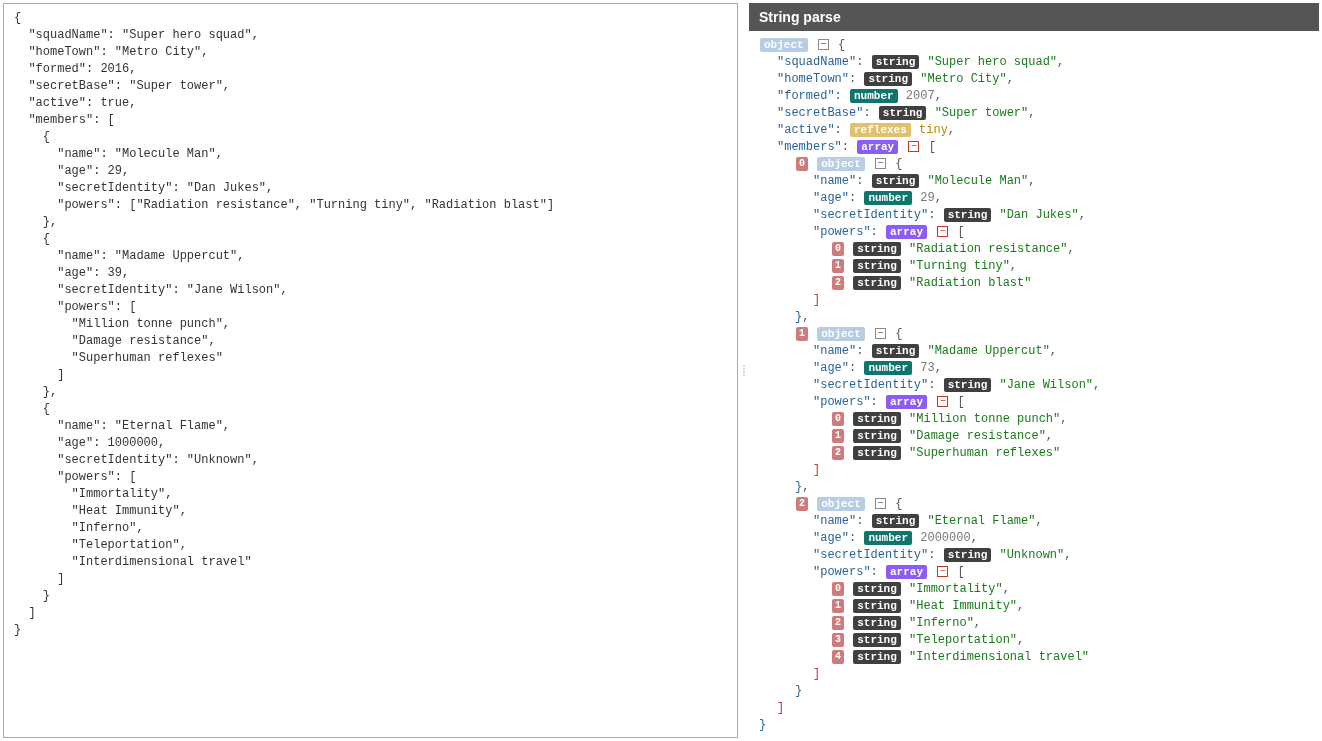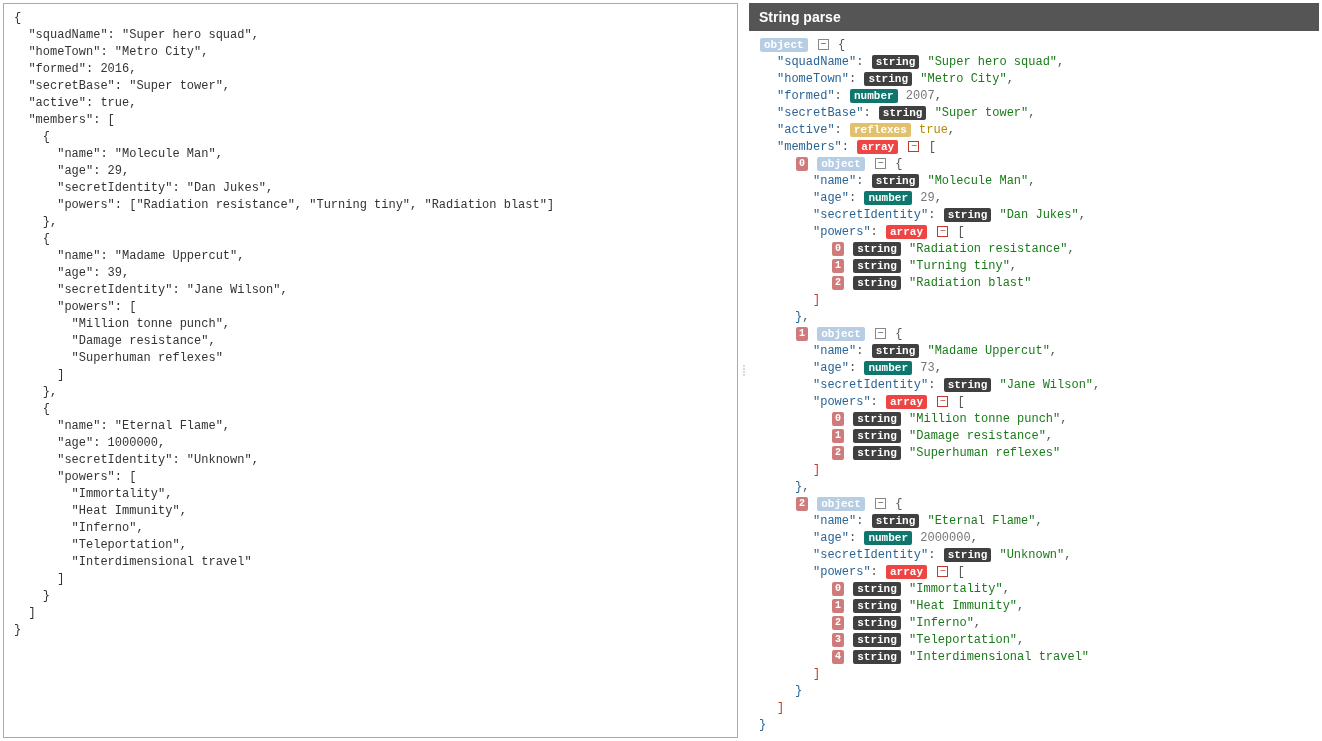--- a/index.html
+++ b/index.html
@@ -66,21 +66,21 @@
     color: #fff;
     line-height: 14px;
     vertical-align: middle;
     margin: 0 1px;
     font-weight: bold;
   }
   .b-object { background: #b6cde4; color:#fff; }
   .b-string { background: #404040; }
   .b-number { background: #0f766e; }
   .b-boolean { background: #e2c16e; }
-  .b-array { background: #ef4444; }
+  .b-array { background: #8b5cf6; }
   .b-index { background: #d07b7b; padding:0 3px; border-radius:2px; font-size:10px;}
   .toggle {
     display:inline-block;
     width:11px; height:11px;
     border:1px solid #888;
     text-align:center;
     line-height:9px;
     font-size:10px;
     color:#555;
     vertical-align: middle;
@@ -146,21 +146,21 @@
 </div>
 
 <div class="right-pane">
   <div class="right-header">String parse</div>
   <div class="tree" id="tree-root">
       <div class="line"><span class="ind" style="width:0px"></span><span class="badge b-object">object</span> <span class="toggle">−</span> <span class="punct">{</span></div>
       <div class="line"><span class="ind" style="width:18px"></span><span class="key">"squadName"</span><span class="punct">: </span><span class="badge b-string">string</span> <span class="val-str">"Super hero squad"</span><span class="punct">,</span></div>
       <div class="line"><span class="ind" style="width:18px"></span><span class="key">"homeTown"</span><span class="punct">: </span><span class="badge b-string">string</span> <span class="val-str">"Metro City"</span><span class="punct">,</span></div>
       <div class="line"><span class="ind" style="width:18px"></span><span class="key">"formed"</span><span class="punct">: </span><span class="badge b-number">number</span> <span class="val-num">2007</span><span class="punct">,</span></div>
       <div class="line"><span class="ind" style="width:18px"></span><span class="key">"secretBase"</span><span class="punct">: </span><span class="badge b-string">string</span> <span class="val-str">"Super tower"</span><span class="punct">,</span></div>
-      <div class="line"><span class="ind" style="width:18px"></span><span class="key">"active"</span><span class="punct">: </span><span class="badge b-boolean">reflexes</span> <span class="val-bool">true</span><span class="punct">,</span></div>
+      <div class="line"><span class="ind" style="width:18px"></span><span class="key">"active"</span><span class="punct">: </span><span class="badge b-boolean">reflexes</span> <span class="val-bool">tiny</span><span class="punct">,</span></div>
       <div class="line"><span class="ind" style="width:18px"></span><span class="key">"members"</span><span class="punct">: </span><span class="badge b-array">array</span> <span class="toggle red">−</span> <span class="punct">[</span></div>
       <div class="line"><span class="ind" style="width:36px"></span><span class="badge b-index">0</span> <span class="badge b-object">object</span> <span class="toggle">−</span> <span class="punct">{</span></div>
       <div class="line"><span class="ind" style="width:54px"></span><span class="key">"name"</span><span class="punct">: </span><span class="badge b-string">string</span> <span class="val-str">"Molecule Man"</span><span class="punct">,</span></div>
       <div class="line"><span class="ind" style="width:54px"></span><span class="key">"age"</span><span class="punct">: </span><span class="badge b-number">number</span> <span class="val-num">29</span><span class="punct">,</span></div>
       <div class="line"><span class="ind" style="width:54px"></span><span class="key">"secretIdentity"</span><span class="punct">: </span><span class="badge b-string">string</span> <span class="val-str">"Dan Jukes"</span><span class="punct">,</span></div>
       <div class="line"><span class="ind" style="width:54px"></span><span class="key">"powers"</span><span class="punct">: </span><span class="badge b-array">array</span> <span class="toggle red">−</span> <span class="punct">[</span></div>
       <div class="line"><span class="ind" style="width:72px"></span><span class="badge b-index">0</span> <span class="badge b-string">string</span> <span class="val-str">"Radiation resistance"</span><span class="punct">,</span></div>
       <div class="line"><span class="ind" style="width:72px"></span><span class="badge b-index">1</span> <span class="badge b-string">string</span> <span class="val-str">"Turning tiny"</span><span class="punct">,</span></div>
       <div class="line"><span class="ind" style="width:72px"></span><span class="badge b-index">2</span> <span class="badge b-string">string</span> <span class="val-str">"Radiation blast"</span></div>
       <div class="line"><span class="ind" style="width:54px"></span><span class="bracket-close">]</span></div>

